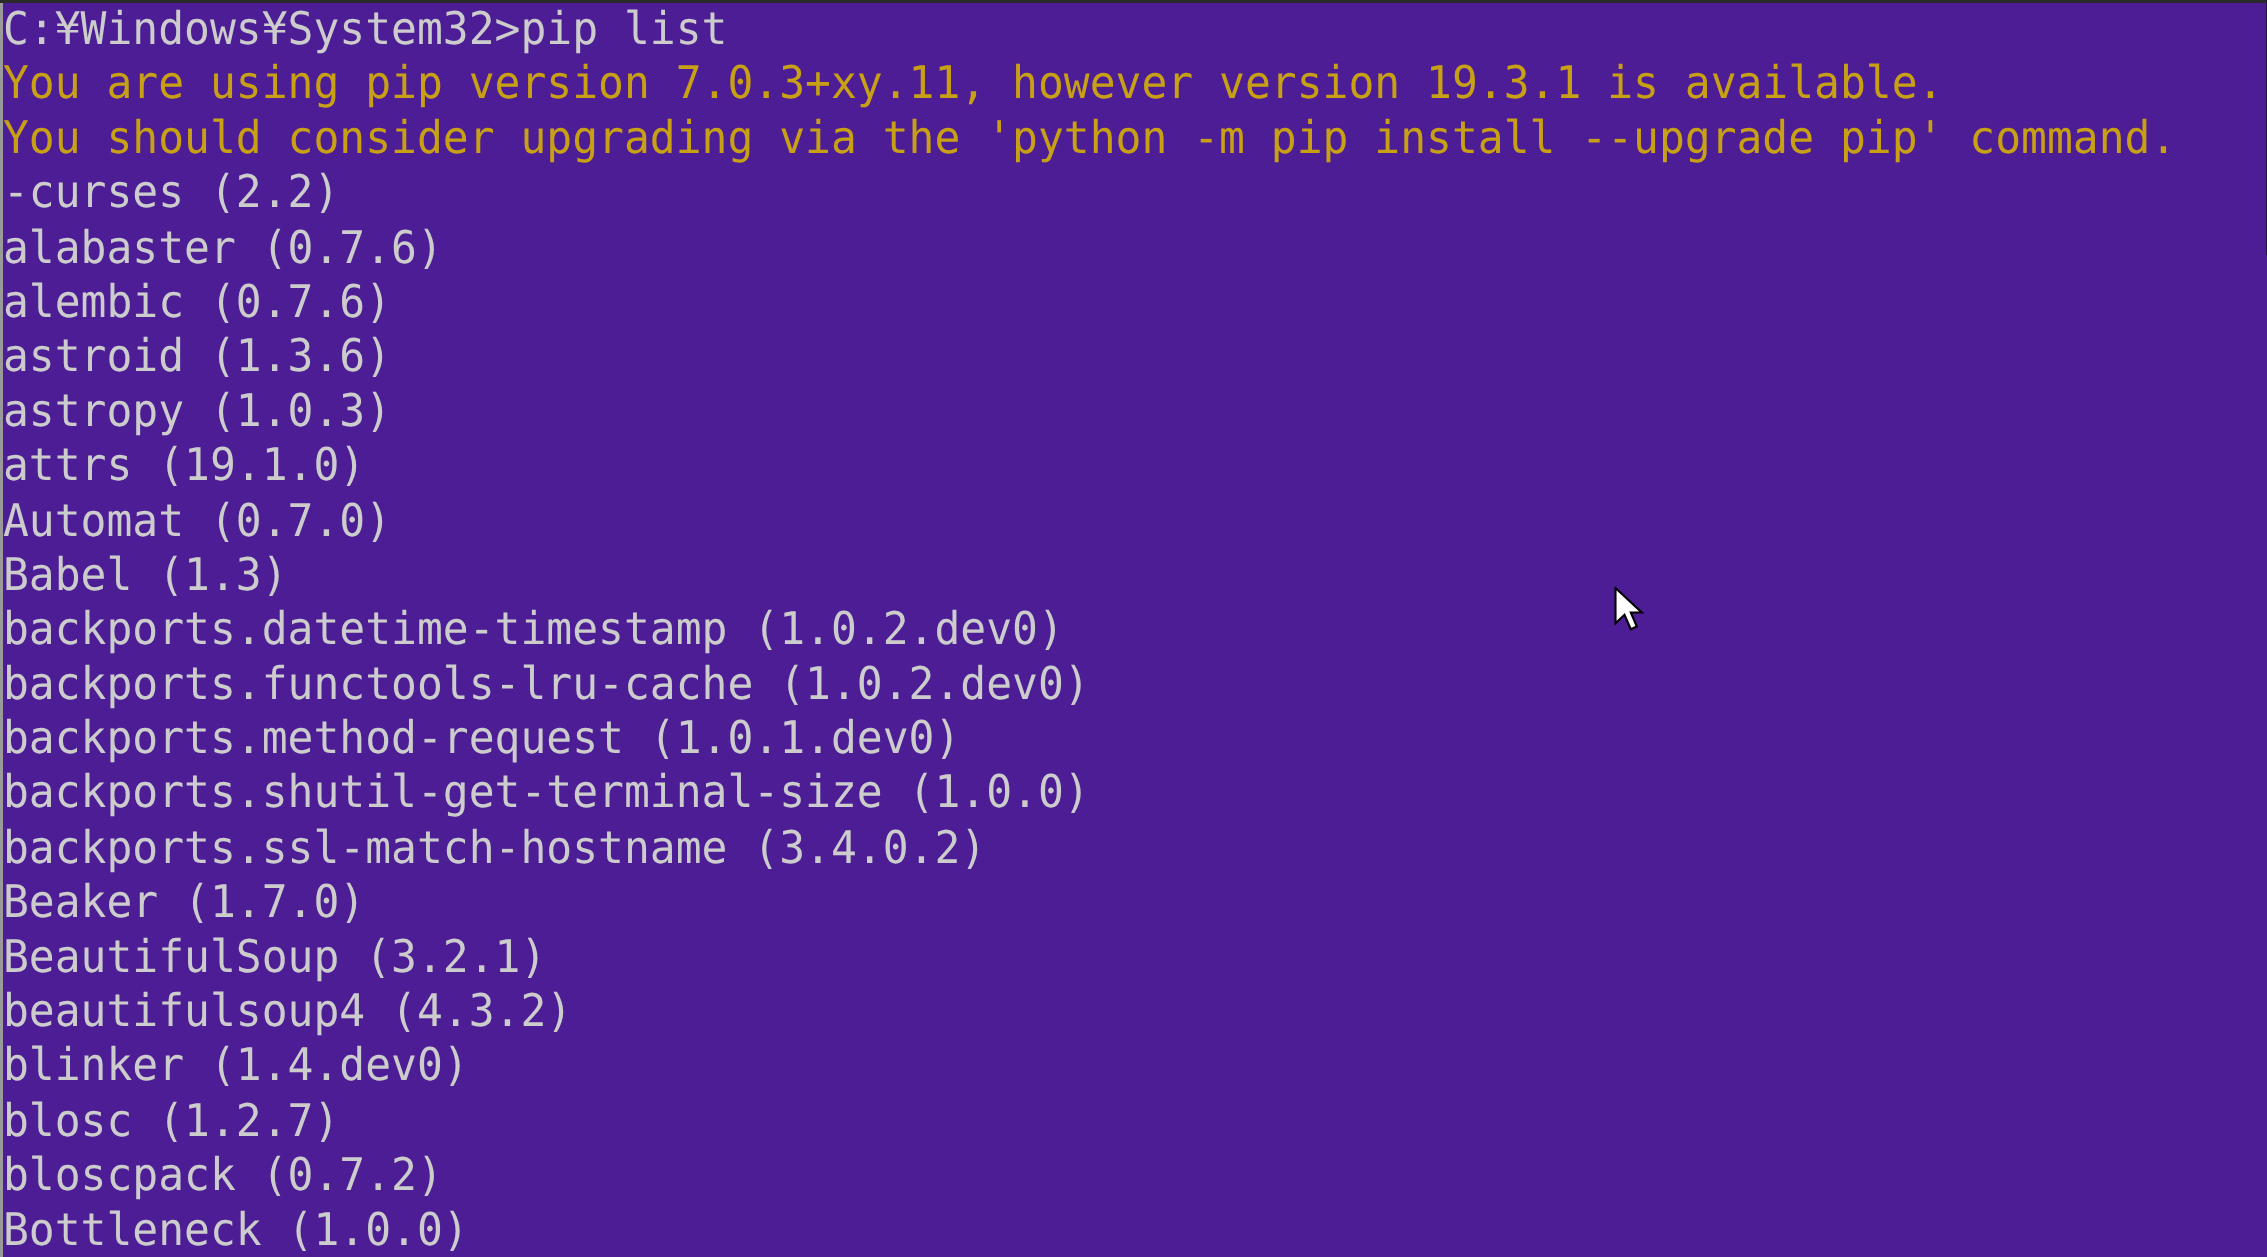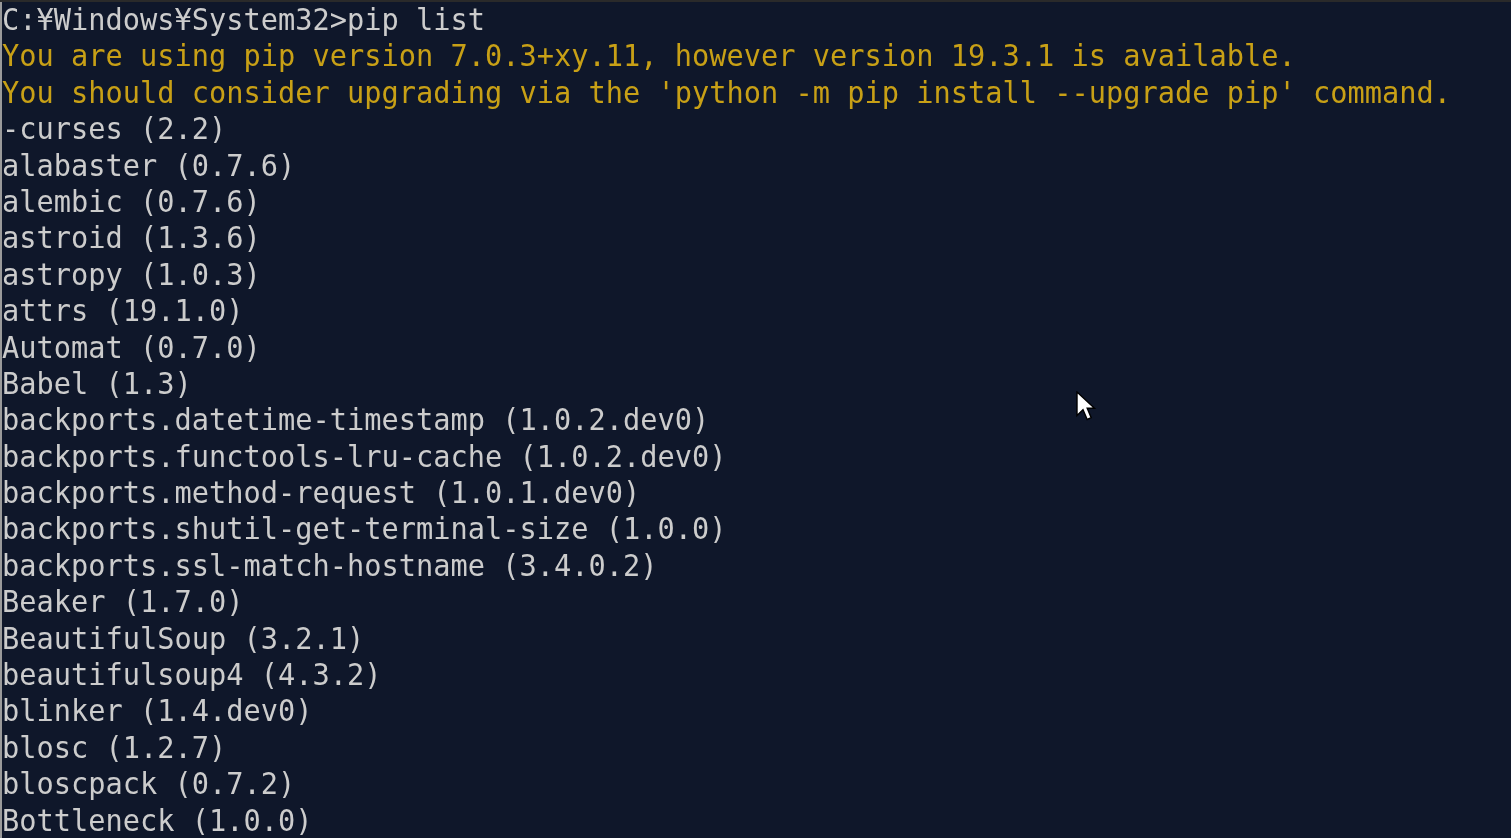--- a/index.html
+++ b/index.html
@@ -12,21 +12,21 @@
     width: 1511px;
     height: 838px;
     overflow: hidden;
     font-family: "DejaVu Sans Mono", "Liberation Mono", monospace;
   }
 
   #console-window {
     position: relative;
     width: 1511px;
     height: 838px;
-    background: #0f172a;
+    background: #4c1d95;
     overflow: hidden;
     box-sizing: border-box;
   }
 
   
   .edge-top {
     position: absolute;
     left: 0;
     top: 0;
     width: 1511px;

